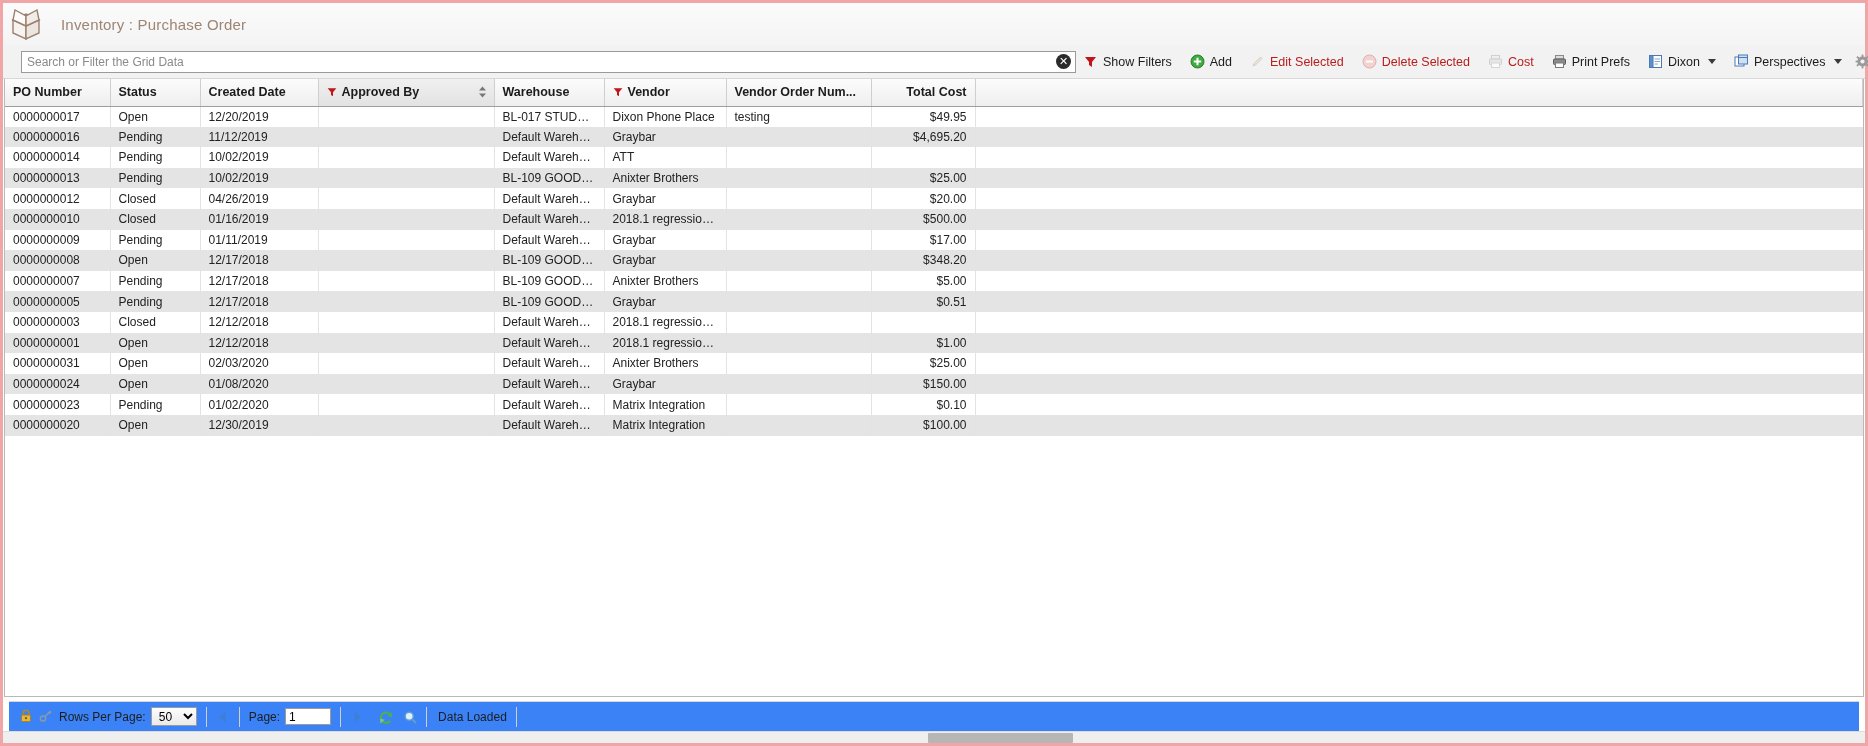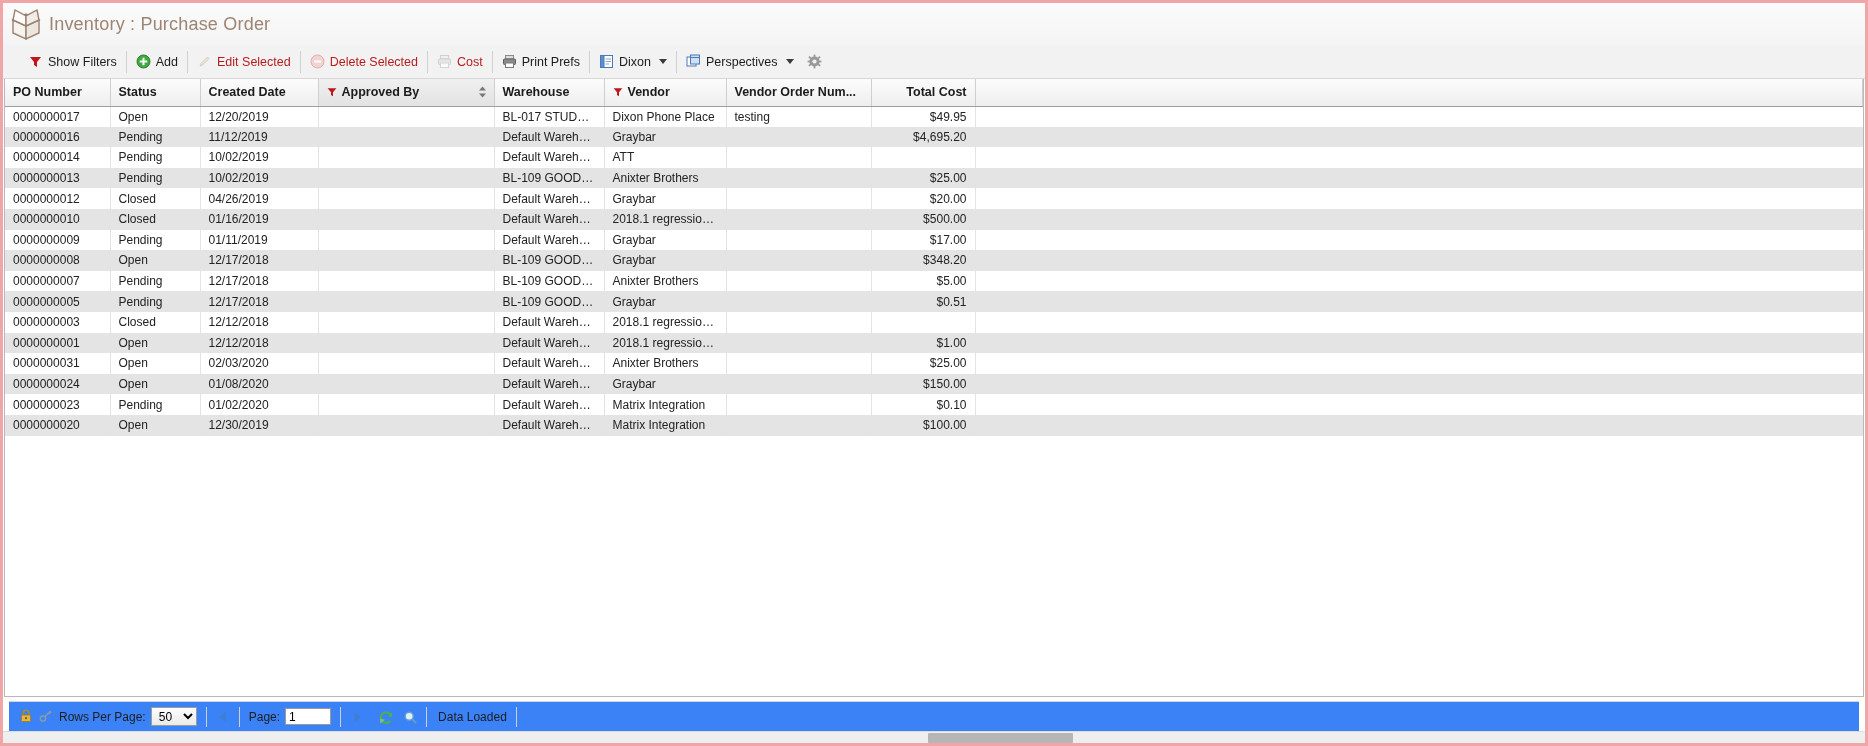--- a/index.html
+++ b/index.html
@@ -27,23 +27,23 @@
     height: 42px;
     min-height: 42px;
     display: flex;
     align-items: center;
     padding-left: 4px;
     background: linear-gradient(to bottom, #fbfbfb 0%, #f4f4f4 100%);
   }
   #app-icon { width: 38px; height: 38px; flex: 0 0 38px; position: relative; }
   #app-icon svg { display:block; }
   #page-title {
-    font-size: 18px;
+    font-size: 15px;
     color: #9d8573;
-    margin-left: 4px;
+    margin-left: 16px;
     letter-spacing: .2px;
     white-space: nowrap;
   }
 
   
   #toolbar {
     height: 34px; min-height: 34px;
     display: flex;
     align-items: center;
     padding: 0 8px 0 18px;
@@ -226,20 +226,24 @@
           <path d="M8 5 L6 15 L19 21 L19 11 Z" fill="#fdfcfa"></path>
           <path d="M30 5 L32 15 L19 21 L19 11 Z" fill="#f2ece6"></path>
         </g>
       </svg>
     </div>
     <div id="page-title">Inventory : Purchase Order</div>
   </div>
 
   <div id="toolbar">
 
+    <div id="search-wrap">
+      <input id="search-input" type="text" placeholder="Search or Filter the Grid Data" style="">
+      <div id="clear-search">✕</div>
+    </div>
 
     <div class="tb-item">
       <span class="tb-icon">
         <svg width="15" height="15" viewBox="0 0 15 15">
             <polygon points="2,3 13,3 9,8 9,13 6,11 6,8" fill="#c0151a"></polygon>
           </svg>
       </span>
       <span>Show Filters</span>
     </div>
 

